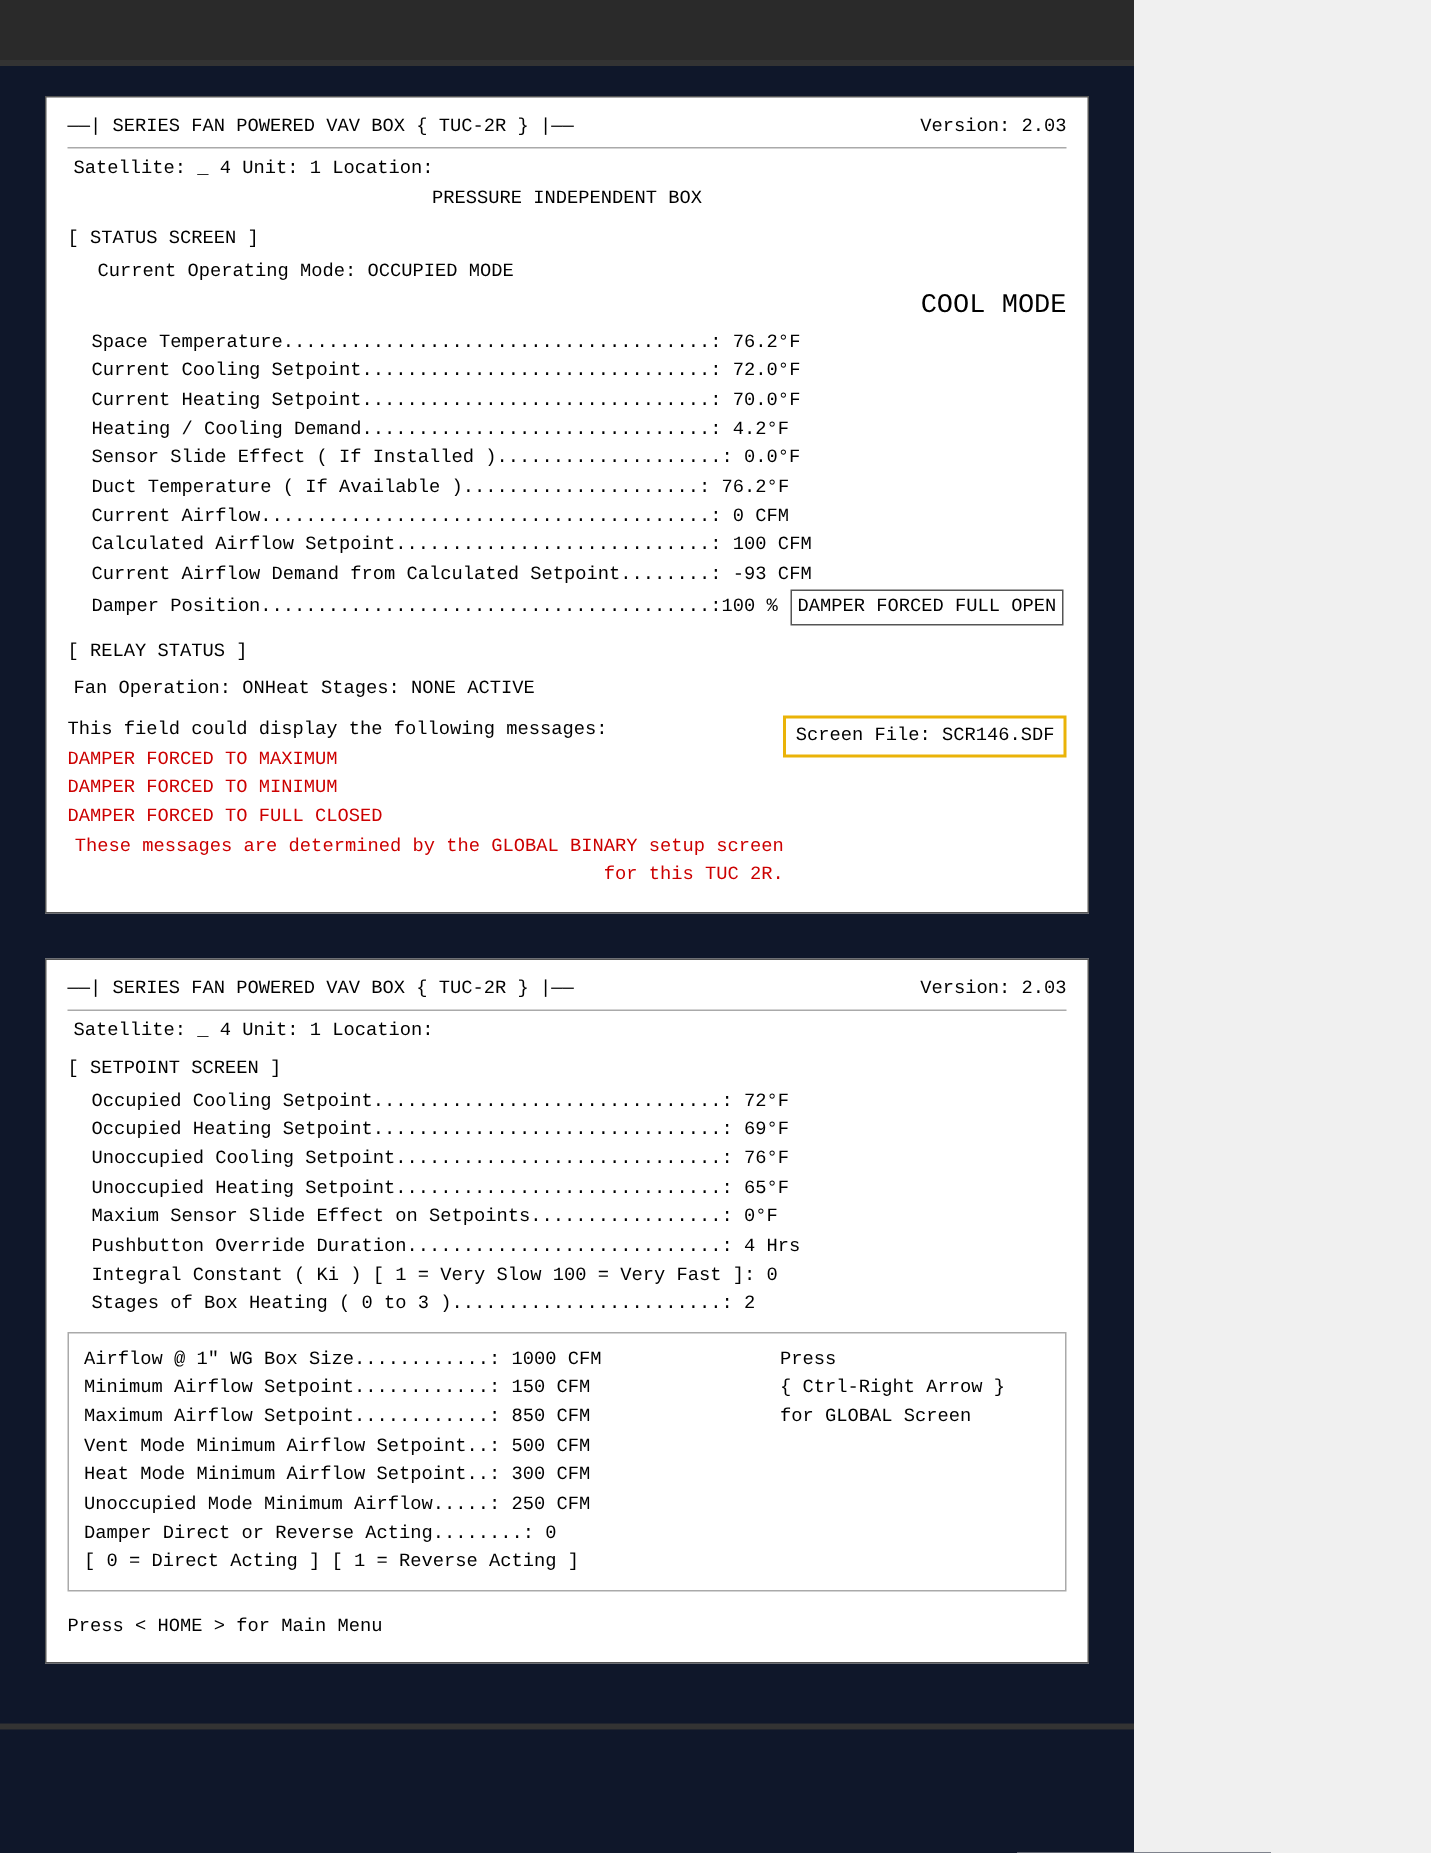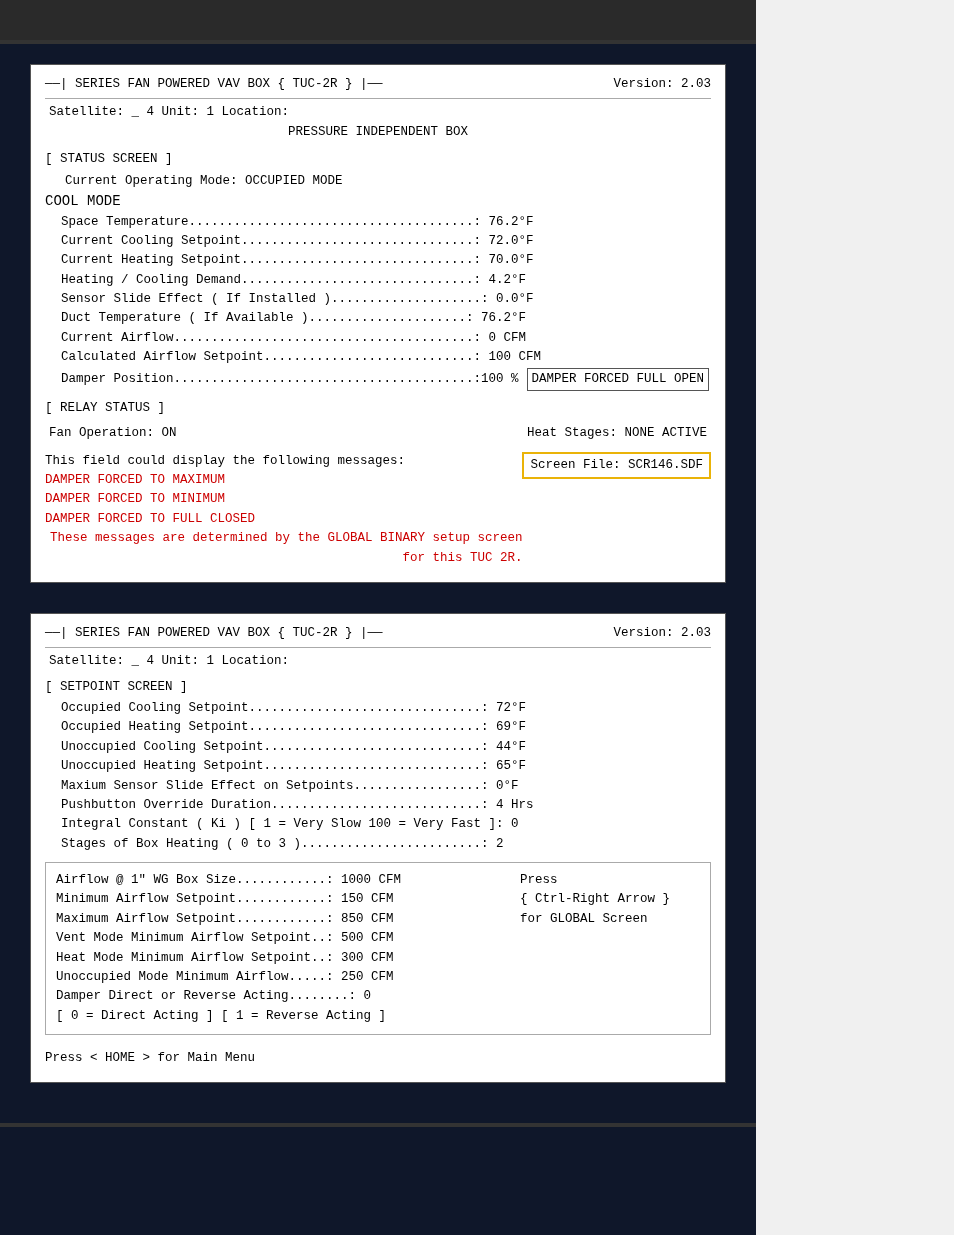--- a/index.html
+++ b/index.html
@@ -77,25 +77,24 @@
 
     .damper-highlight {
       display: inline-block;
       border: 1px solid #555;
       padding: 1px 4px;
       font-size: 12.5px;
     }
 
     .relay-row {
       display: flex;
-      justify-content: space-between;
+      justify-content: flex-start;
       padding: 0 4px;
       margin-top: 6px;
       font-size: 12.5px;
-      gap: 42px;
     }
 
     .bottom-info-row {
       display: flex;
       justify-content: space-between;
       align-items: flex-start;
       margin-top: 8px;
       font-size: 12.5px;
     }
 
@@ -156,21 +155,21 @@
         <span>——| SERIES FAN POWERED VAV BOX   { TUC-2R } |——</span>
         <span style="flex:1; text-align:right;">Version: 2.03</span>
       </div>
       <div style="padding: 0 4px; font-size:12.5px;">
         <span>Satellite:  _ 4   Unit:  1   Location:</span>
       </div>
       <div class="screen-title-center">PRESSURE INDEPENDENT BOX</div>
 
       <div class="section-label">[ STATUS SCREEN ]</div>
       <div class="indent1">Current Operating Mode: OCCUPIED MODE</div>
-      <div style="text-align:left; font-size:14px;">COOL MODE</div>
+      <div style="text-align:right; font-size:18px;">COOL MODE</div>
 
       <div>
         <div style="padding-left:16px; font-size:12.5px;">
           <span>Space Temperature......................................: </span><span>76.2°F</span>
         </div>
         <div style="padding-left:16px; font-size:12.5px;">
           <span>Current Cooling Setpoint...............................: </span><span>72.0°F</span>
         </div>
         <div style="padding-left:16px; font-size:12.5px;">
           <span>Current Heating Setpoint...............................: </span><span>70.0°F</span>
@@ -182,20 +181,23 @@
           <span>Sensor Slide Effect ( If Installed )....................: </span><span>0.0°F</span>
         </div>
         <div style="padding-left:16px; font-size:12.5px;">
           <span>Duct Temperature   ( If Available ).....................: </span><span>76.2°F</span>
         </div>
         <div style="padding-left:16px; font-size:12.5px;">
           <span>Current Airflow........................................: </span><span>0 CFM</span>
         </div>
         <div style="padding-left:16px; font-size:12.5px;">
           <span>Calculated Airflow Setpoint............................: </span><span>100 CFM</span>
+        </div>
+        <div style="padding-left:16px; font-size:12.5px;">
+          <span>Current Airflow Demand from Calculated Setpoint........: </span><span>-93 CFM</span>
         </div>
         <div style="padding-left:16px; font-size:12.5px; display:flex; align-items:center;">
           <span>Damper Position........................................: </span>
             <span>100 %</span>
           <span style="margin-left: 8px;">
             <span class="damper-highlight">DAMPER FORCED FULL OPEN</span>
           </span>
         </div>
       </div>
 
@@ -233,21 +235,21 @@
       <div style="margin-top:6px;" class="section-label">[ SETPOINT SCREEN ]</div>
 
       <div>
         <div style="padding-left:16px; font-size:12.5px;">
           <span>Occupied Cooling Setpoint...............................: </span><span>72°F</span>
         </div>
         <div style="padding-left:16px; font-size:12.5px;">
           <span>Occupied Heating Setpoint...............................: </span><span>69°F</span>
         </div>
         <div style="padding-left:16px; font-size:12.5px;">
-          <span>Unoccupied Cooling Setpoint.............................: </span><span>44°F</span>
+          <span>Unoccupied Cooling Setpoint.............................: </span><span>76°F</span>
         </div>
         <div style="padding-left:16px; font-size:12.5px;">
           <span>Unoccupied Heating Setpoint.............................: </span><span>65°F</span>
         </div>
         <div style="padding-left:16px; font-size:12.5px;">
           <span>Maxium Sensor Slide Effect on Setpoints.................: </span><span>0°F</span>
         </div>
         <div style="padding-left:16px; font-size:12.5px;">
           <span>Pushbutton Override Duration............................: </span><span>4 Hrs</span>
         </div>

